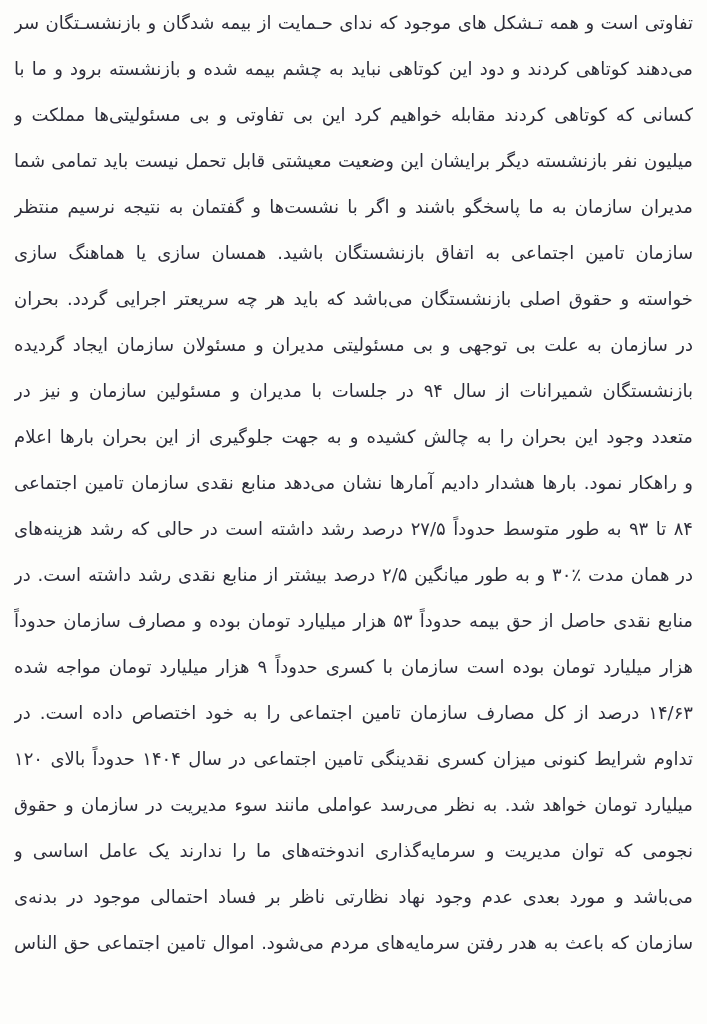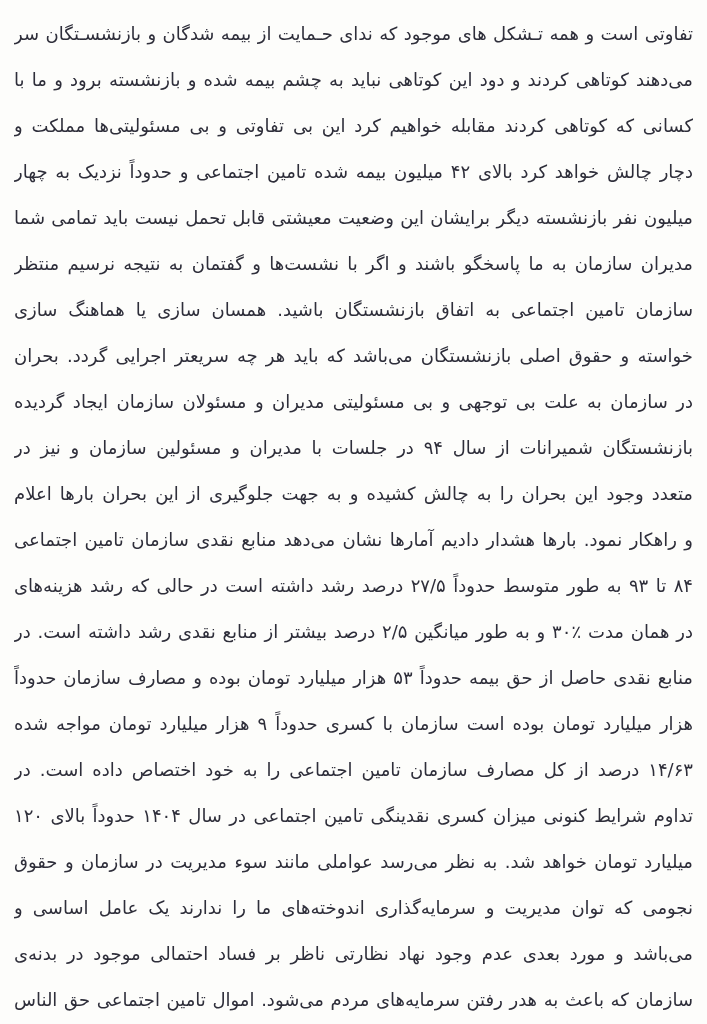--- a/index.html
+++ b/index.html
@@ -7,21 +7,21 @@
     padding: 0;
     background: #ffffff;
   }
   .page {
     position: relative;
     width: 707px;
     height: 1024px;
     margin: 0;
     background: #fdfdfb;
     box-sizing: border-box;
-    padding: 11px 14px 0 14px;
+    padding: 0 14px 0 14px;
     overflow: hidden;
   }
   .text-block {
     direction: rtl;
     unicode-bidi: embed;
   }
   .line {
     direction: rtl;
     font-family: "DejaVu Sans", sans-serif;
     font-size: 18px;
@@ -36,21 +36,20 @@
   }
 </style>
 </head>
 <body>
 
 <div class="page">
   <div class="text-block">
     <div class="line">تفاوتی است و همه تـشکل های موجود که ندای حـمایت از بیمه شدگان و بازنشسـتگان سر</div>
     <div class="line">می‌دهند کوتاهی کردند و دود این کوتاهی نباید به چشم بیمه شده و بازنشسته برود و ما با تمام</div>
     <div class="line">کسانی که کوتاهی کردند مقابله خواهیم کرد این بی تفاوتی و بی مسئولیتی‌ها مملکت و کشور را</div>
-    <div class="line">دچار چالش خواهد کرد بالای ۴۲ میلیون بیمه شده تامین اجتماعی و حدوداً نزدیک به چهار</div>
     <div class="line">میلیون نفر بازنشسته دیگر برایشان این وضعیت معیشتی قابل تحمل نیست باید تمامی شما و دیگر</div>
     <div class="line">مدیران سازمان به ما پاسخگو باشند و اگر با نشست‌ها و گفتمان به نتیجه نرسیم منتظر تجمع، مقابل</div>
     <div class="line">سازمان تامین اجتماعی به اتفاق بازنشستگان باشید. همسان سازی یا هماهنگ سازی مهمترین</div>
     <div class="line">خواسته و حقوق اصلی بازنشستگان می‌باشد که باید هر چه سریعتر اجرایی گردد. بحران موجود</div>
     <div class="line">در سازمان به علت بی توجهی و بی مسئولیتی مدیران و مسئولان سازمان ایجاد گردیده کانون</div>
     <div class="line">بازنشستگان شمیرانات از سال ۹۴ در جلسات با مدیران و مسئولین سازمان و نیز در همایشات</div>
     <div class="line">متعدد وجود این بحران را به چالش کشیده و به جهت جلوگیری از این بحران بارها اعلام هشدار</div>
     <div class="line">و راهکار نمود. بارها هشدار دادیم آمارها نشان می‌دهد منابع نقدی سازمان تامین اجتماعی در سال</div>
     <div class="line">۸۴ تا ۹۳ به طور متوسط حدوداً ۲۷/۵ درصد رشد داشته است در حالی که رشد هزینه‌های سازمان</div>
     <div class="line">در همان مدت ٪۳۰ و به طور میانگین ۲/۵ درصد بیشتر از منابع نقدی رشد داشته است. در سال ۹۵</div>

